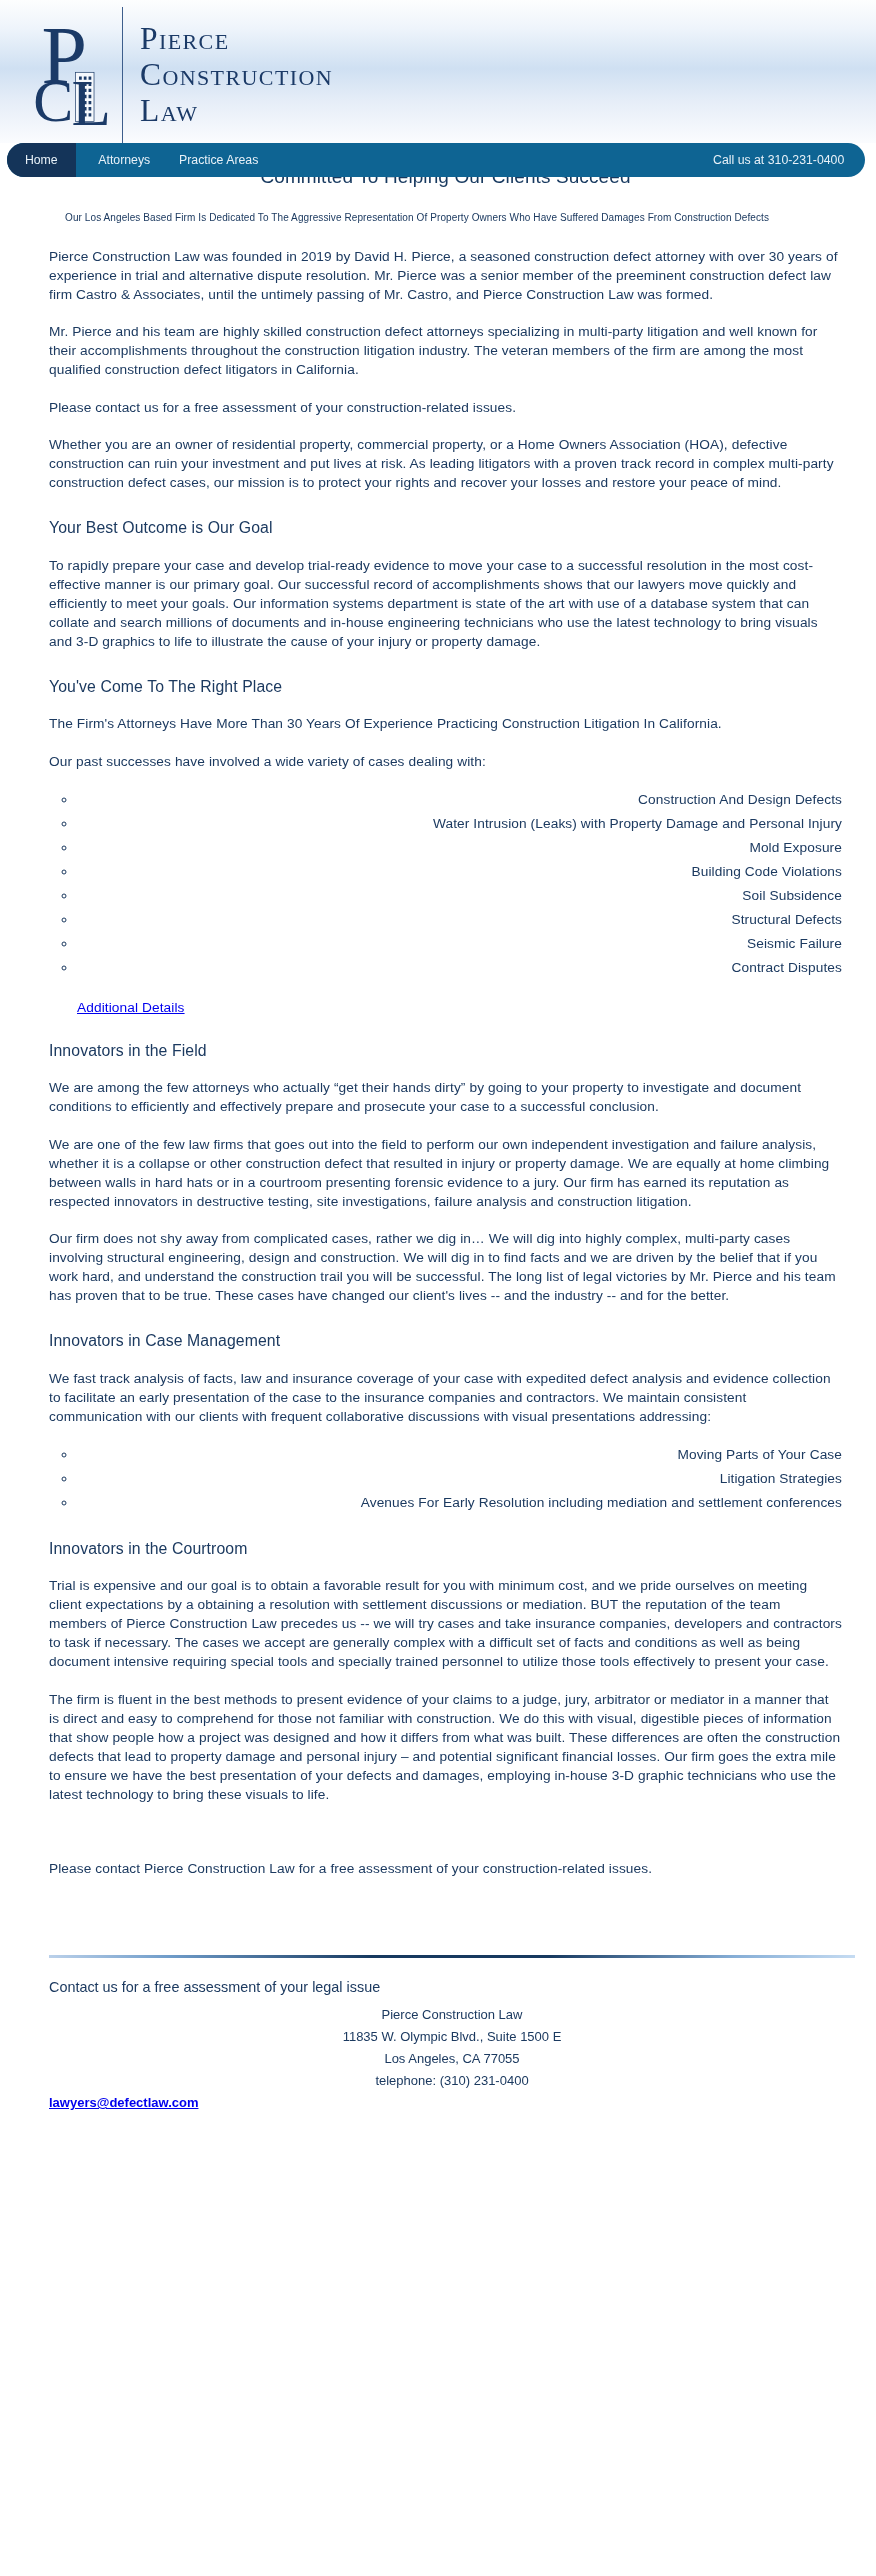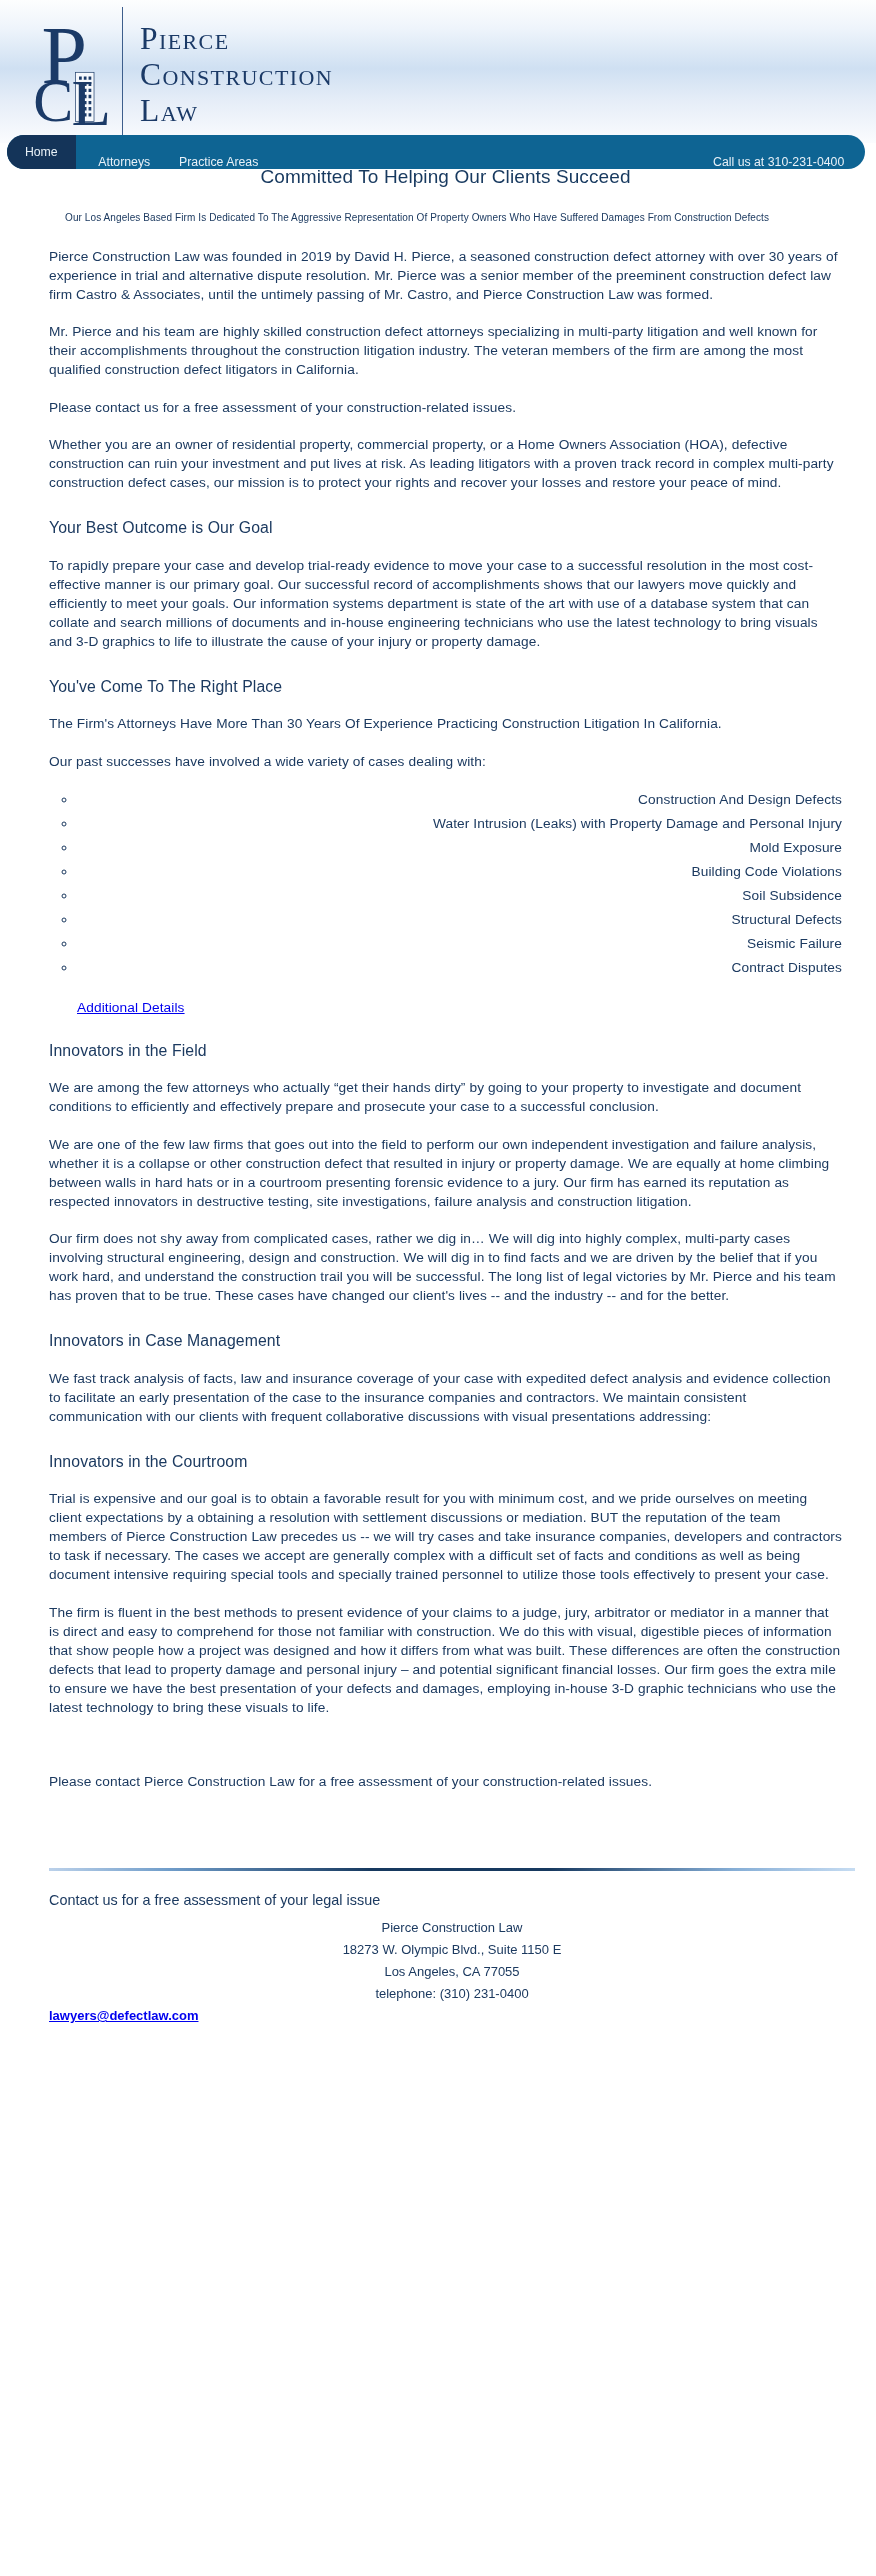--- a/index.html
+++ b/index.html
@@ -31,23 +31,23 @@
   .wordmark {
     position: absolute; left: 140px; top: 20.6px;
     font-family: "Liberation Serif", "DejaVu Serif", serif;
     font-variant: small-caps;
     font-size: 31.5px; line-height: 36px; letter-spacing: 1.4px;
     color: #1B3A67; font-weight: 400;
   }
 
   
   .nav {
-    position: absolute; top: 135px; left: 6.9px; width: 858px; height: 34px;
+    position: absolute; top: 143px; left: 6.9px; width: 858px; height: 34px;
     background: #0E6493; border-radius: 17px;
-    display: flex; align-items: flex-end;
+    display: flex; align-items: center;
     font-size: 12.3px; color: #E8F1F8;
   }
   .nav-item { padding: 0 14.4px; cursor: pointer; white-space: nowrap; }
   .nav-item.active {
     background: #143459; border-radius: 17px 0 0 17px;
     height: 100%; display: flex; align-items: center;
     padding: 0 18px; margin-right: 8.2px;
   }
   .nav-call { margin-left: auto; padding-right: 20.6px; white-space: nowrap; }
 
@@ -140,31 +140,36 @@
         <li>Seismic Failure</li>
         <li>Contract Disputes</li>
       </ul>
       <div class="link-row"><a class="inline-link" href="#">Additional Details</a></div>
       <h3 class="section-heading">Innovators in the Field</h3>
       <p>We are among the few attorneys who actually “get their hands dirty” by going to your property to investigate and document conditions to efficiently and effectively prepare and prosecute your case to a successful conclusion.</p>
       <p>We are one of the few law firms that goes out into the field to perform our own independent investigation and failure analysis, whether it is a collapse or other construction defect that resulted in injury or property damage. We are equally at home climbing between walls in hard hats or in a courtroom presenting forensic evidence to a jury. Our firm has earned its reputation as respected innovators in destructive testing, site investigations, failure analysis and construction litigation.</p>
       <p>Our firm does not shy away from complicated cases, rather we dig in… We will dig into highly complex, multi-party cases involving structural engineering, design and construction. We will dig in to find facts and we are driven by the belief that if you work hard, and understand the construction trail you will be successful. The long list of legal victories by Mr. Pierce and his team has proven that to be true. These cases have changed our client's lives -- and the industry -- and for the better.</p>
       <h3 class="section-heading">Innovators in Case Management</h3>
       <p>We fast track analysis of facts, law and insurance coverage of your case with expedited defect analysis and evidence collection to facilitate an early presentation of the case to the insurance companies and contractors. We maintain consistent communication with our clients with frequent collaborative discussions with visual presentations addressing:</p>
+      <ul class="bullet-list">
+        <li>Moving Parts of Your Case</li>
+        <li>Litigation Strategies</li>
+        <li>Avenues For Early Resolution including mediation and settlement conferences</li>
+      </ul>
       <h3 class="section-heading">Innovators in the Courtroom</h3>
       <p>Trial is expensive and our goal is to obtain a favorable result for you with minimum cost, and we pride ourselves on meeting client expectations by a obtaining a resolution with settlement discussions or mediation. BUT the reputation of the team members of Pierce Construction Law precedes us -- we will try cases and take insurance companies, developers and contractors to task if necessary. The cases we accept are generally complex with a difficult set of facts and conditions as well as being document intensive requiring special tools and specially trained personnel to utilize those tools effectively to present your case.</p>
       <p>The firm is fluent in the best methods to present evidence of your claims to a judge, jury, arbitrator or mediator in a manner that is direct and easy to comprehend for those not familiar with construction. We do this with visual, digestible pieces of information that show people how a project was designed and how it differs from what was built. These differences are often the construction defects that lead to property damage and personal injury – and potential significant financial losses. Our firm goes the extra mile to ensure we have the best presentation of your defects and damages, employing in-house 3-D graphic technicians who use the latest technology to bring these visuals to life.</p>
       <p class="closing">Please contact Pierce Construction Law for a free assessment of your construction-related issues.</p>
     </div>
 </main>
 
 <footer class="footer">
   <hr class="footer-divider">
   <h4 class="footer-heading">Contact us for a free assessment of your legal issue</h4>
   <div>
     <div class="addr-line">Pierce Construction Law</div>
-    <div class="addr-line">18273 W. Olympic Blvd., Suite 1150 E</div>
+    <div class="addr-line">11835 W. Olympic Blvd., Suite 1500 E</div>
     <div class="addr-line">Los Angeles, CA 77055</div>
     <div class="addr-line">telephone: (310) 231-0400</div>
     <a class="email-link" href="#">lawyers@defectlaw.com</a>
   </div>
 </footer>
 
 
 </body></html>

